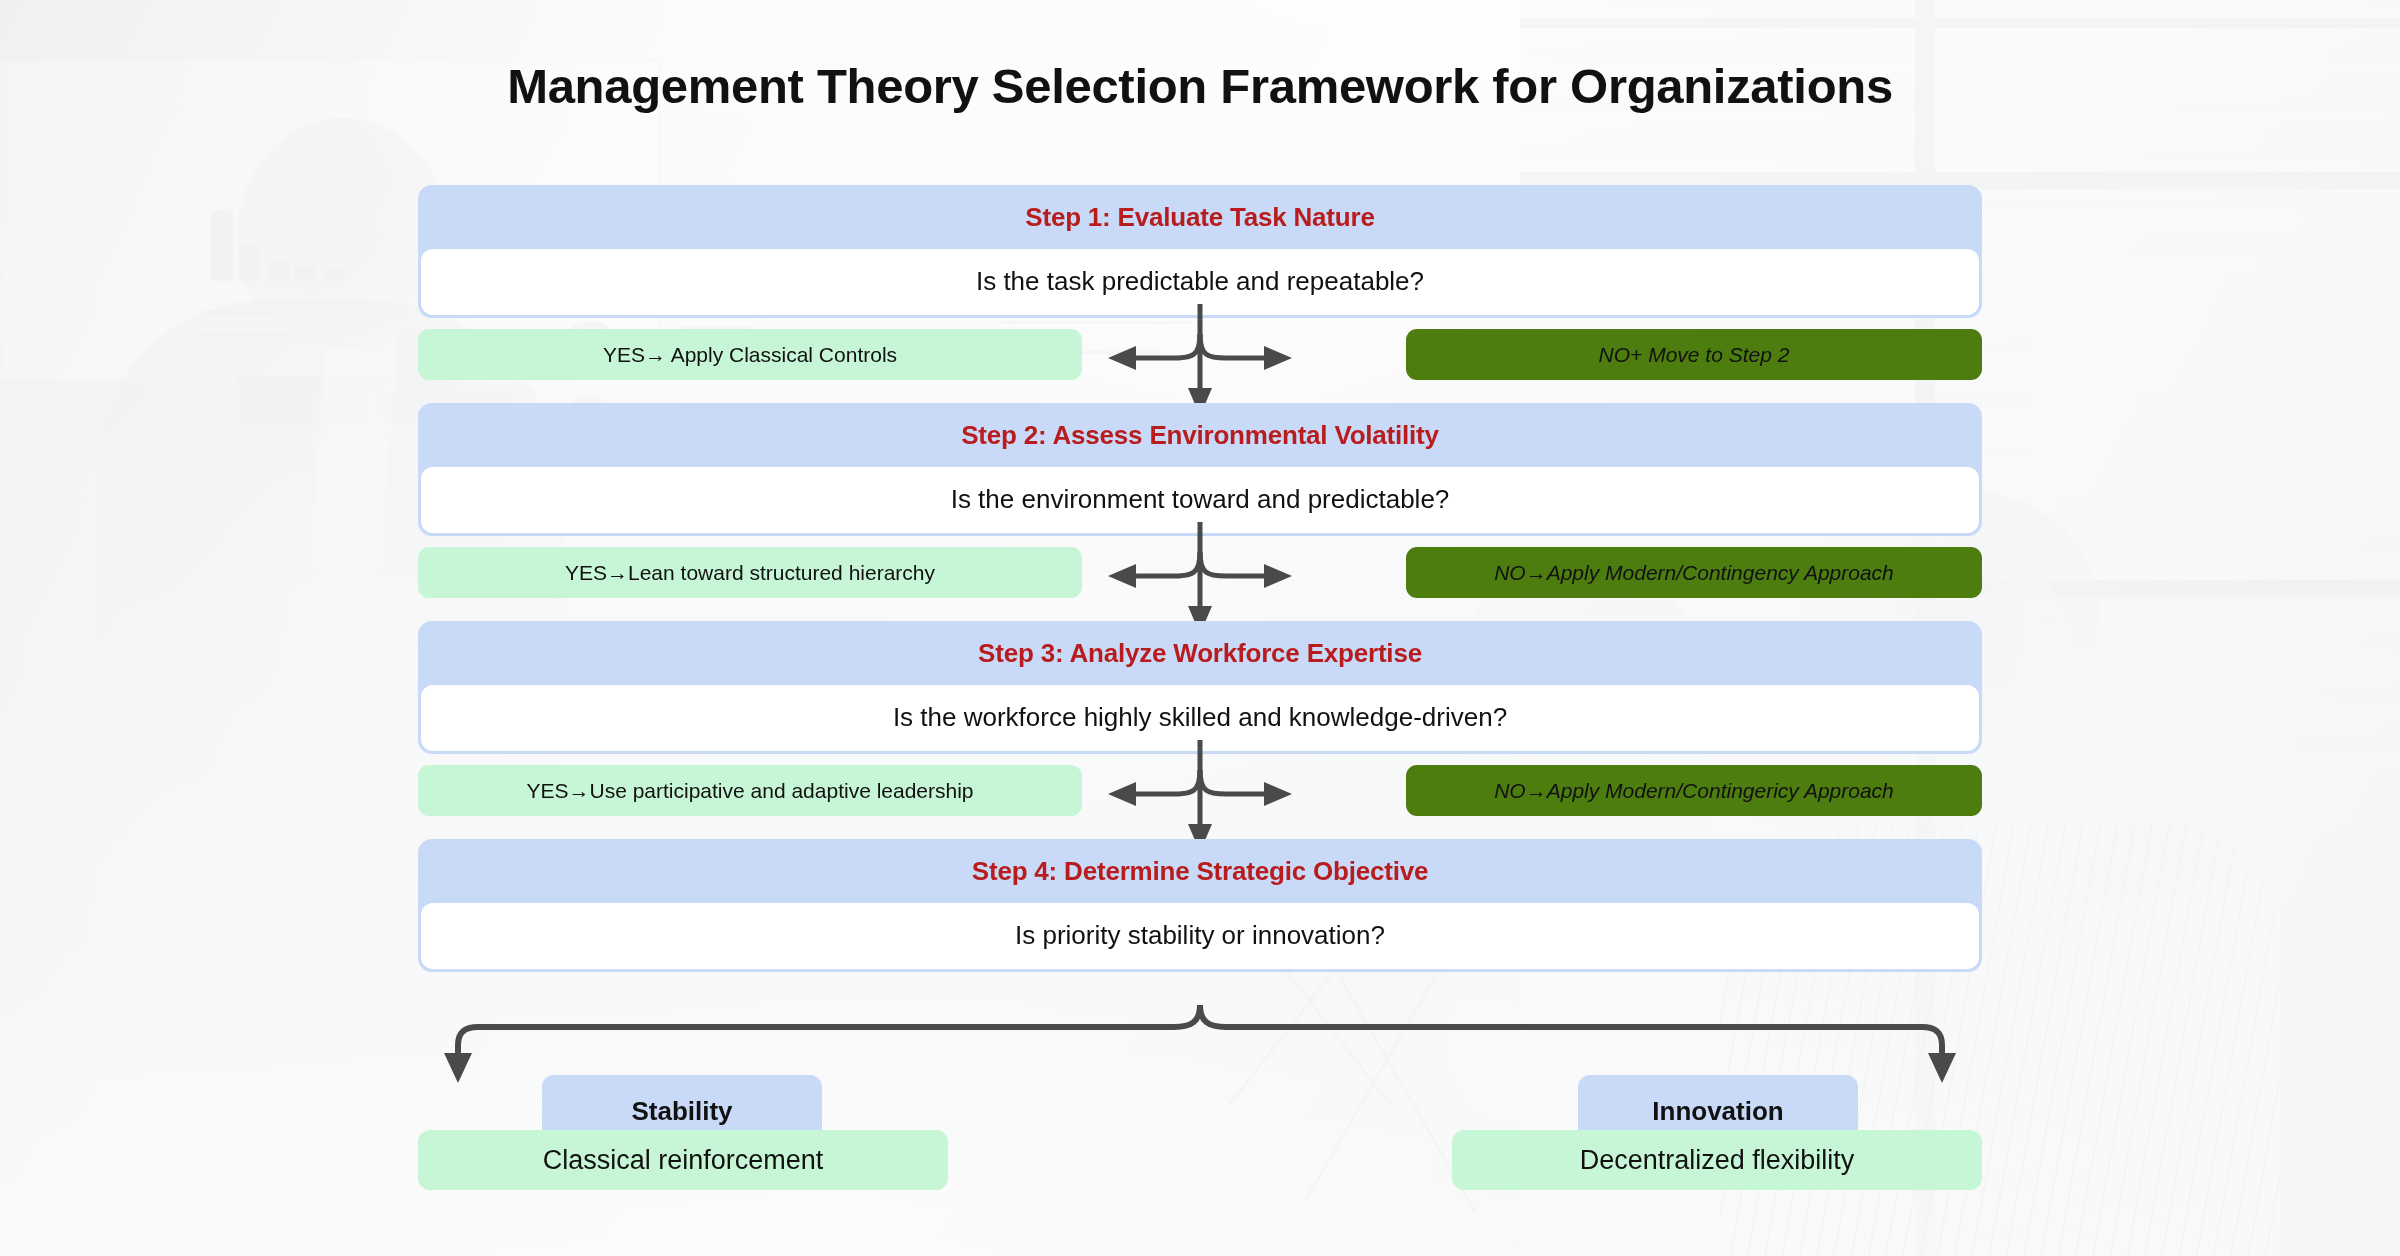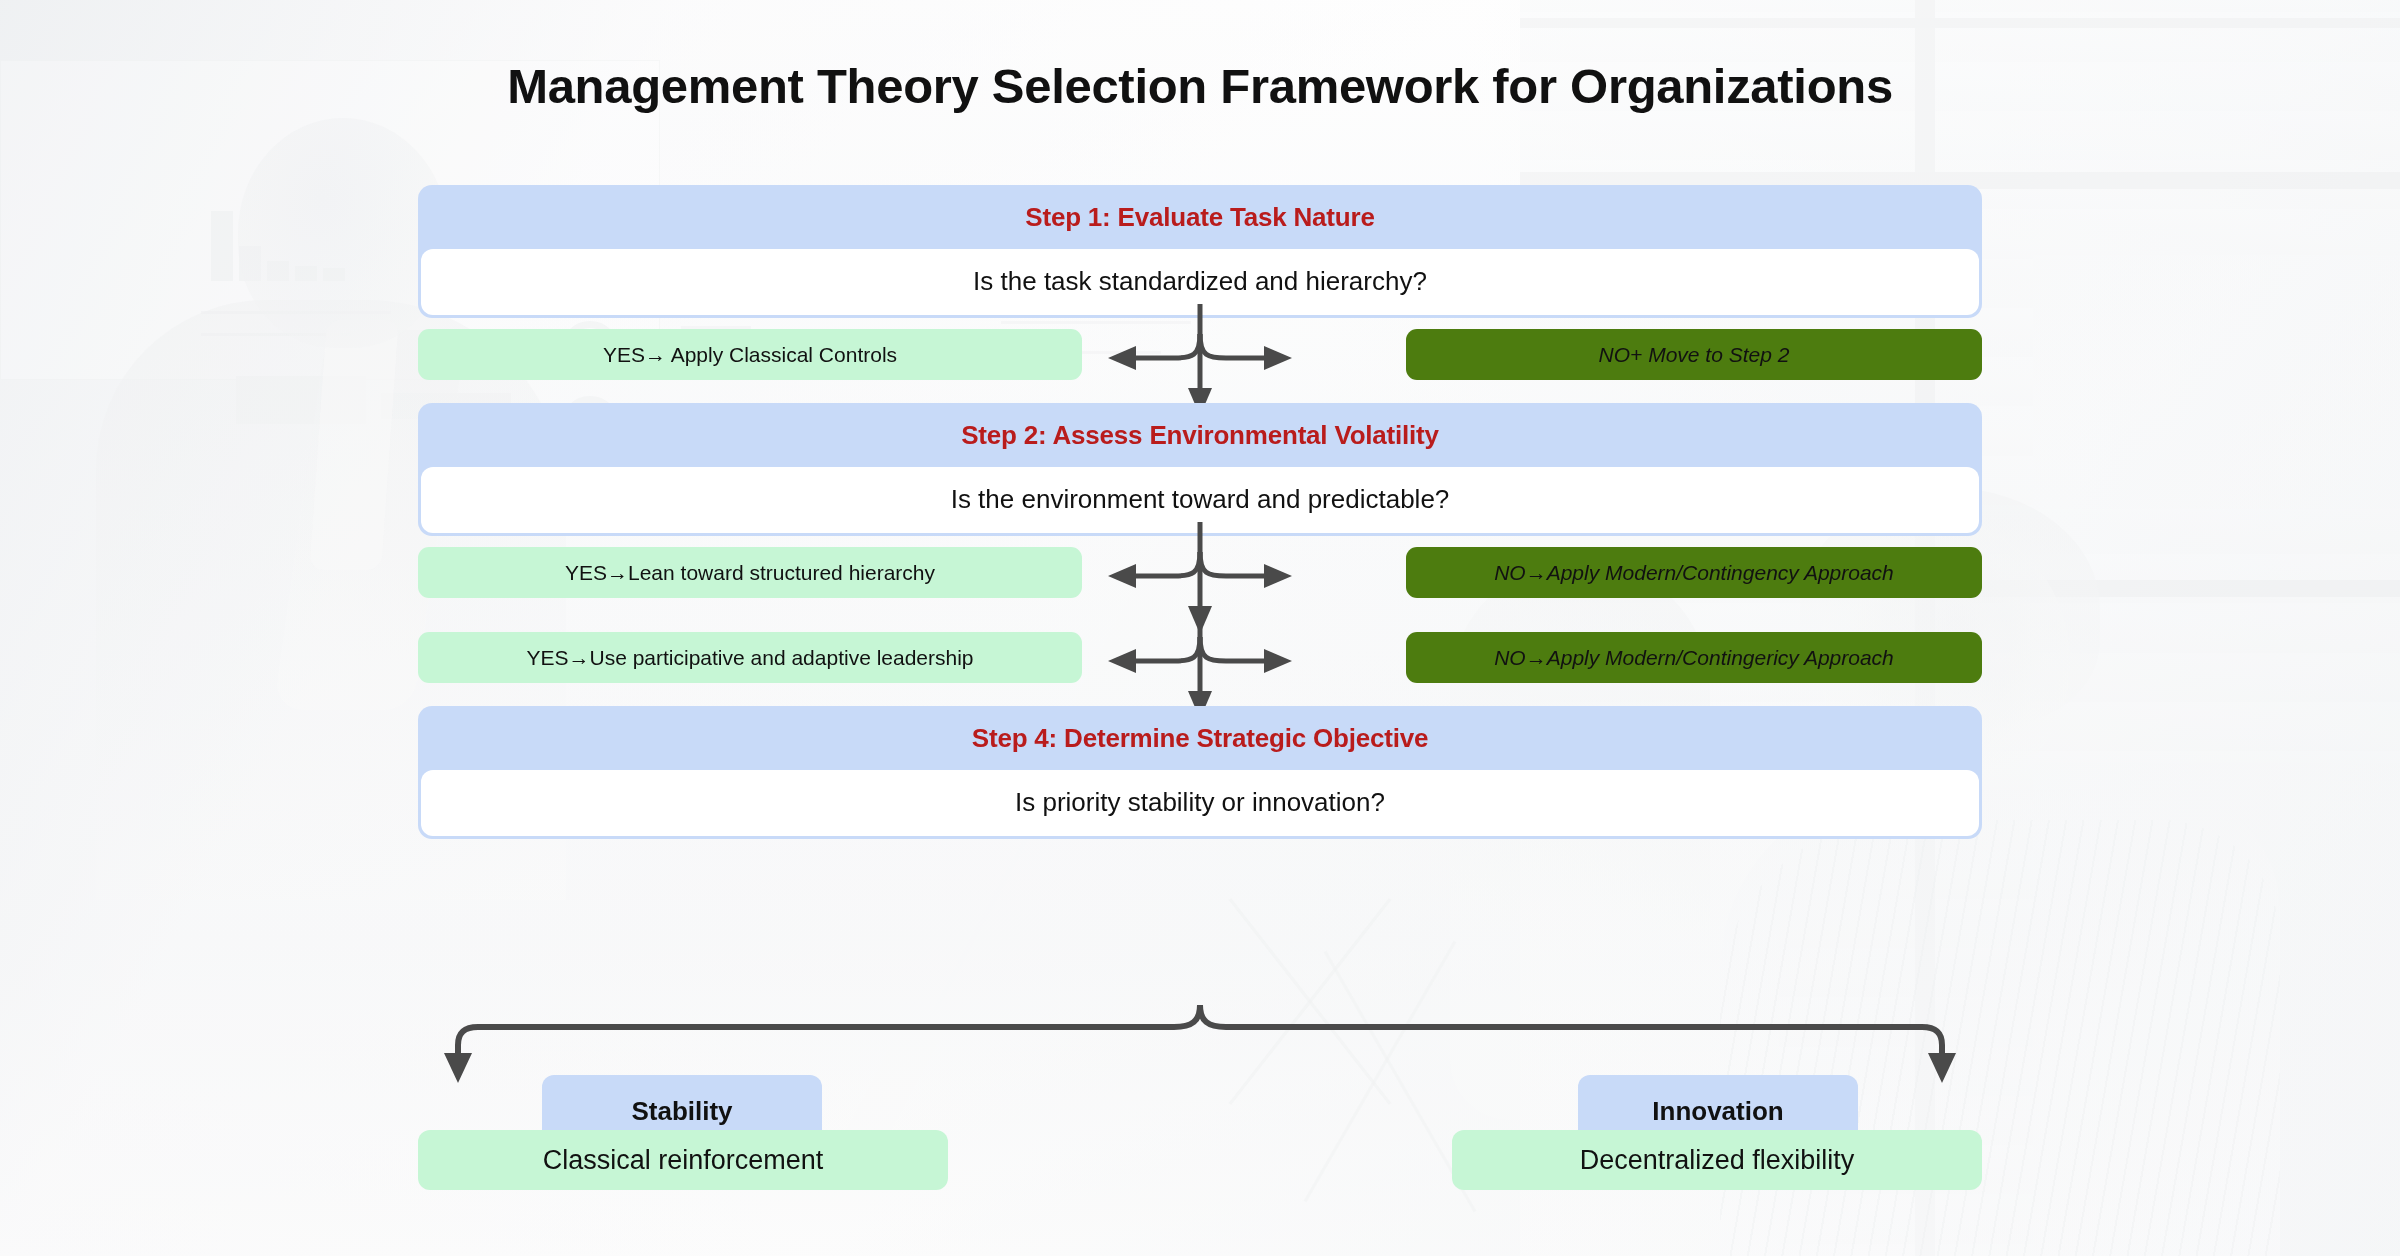--- a/index.html
+++ b/index.html
@@ -302,21 +302,21 @@
     <div class="bgshape bg-chairX" style="left:1250px;top:1080px;width:300px;transform:rotate(60deg);"></div>
     <div class="bgshape bg-chairX" style="left:1230px;top:1070px;width:300px;transform:rotate(-60deg);"></div>
   </div>
 
   <div id="title">Management Theory Selection Framework for Organizations</div>
 
   <div id="flow">
 
     <div class="step-card">
       <div class="step-title">Step 1: Evaluate Task Nature</div>
-      <div class="step-question">Is the task standardized and hierarchy?</div>
+      <div class="step-question">Is the task predictable and repeatable?</div>
     </div>
 
     <div class="branch-row">
       <div class="pill yes">YES→ Apply Classical Controls</div>
       <div class="pill no">NO+ Move to Step 2</div>
       <svg class="branch-arrows" viewBox="0 0 200 112">
         <g fill="none" stroke="#4a4a4a" stroke-width="5" stroke-linecap="butt">
           <path d="M100,0 L100,92"></path>
           <path d="M100,30 C100,52 92,54 74,54 L34,54"></path>
           <path d="M100,30 C100,52 108,54 126,54 L166,54"></path>
@@ -340,20 +340,24 @@
           <path d="M100,0 L100,92"></path>
           <path d="M100,30 C100,52 92,54 74,54 L34,54"></path>
           <path d="M100,30 C100,52 108,54 126,54 L166,54"></path>
         </g>
         <polygon points="100,112 88,84 112,84" fill="#4a4a4a"></polygon>
         <polygon points="8,54 36,42 36,66" fill="#4a4a4a"></polygon>
         <polygon points="192,54 164,42 164,66" fill="#4a4a4a"></polygon>
       </svg>
     </div>
 
+    <div class="step-card">
+      <div class="step-title">Step 3: Analyze Workforce Expertise</div>
+      <div class="step-question">Is the workforce highly skilled and knowledge-driven?</div>
+    </div>
 
     <div class="branch-row">
       <div class="pill no">NO→Apply Modern/Contingericy Approach</div>
       <div class="pill yes">YES→Use participative and adaptive leadership</div>
       <svg class="branch-arrows" viewBox="0 0 200 112">
         <g fill="none" stroke="#4a4a4a" stroke-width="5" stroke-linecap="butt">
           <path d="M100,0 L100,92"></path>
           <path d="M100,30 C100,52 92,54 74,54 L34,54"></path>
           <path d="M100,30 C100,52 108,54 126,54 L166,54"></path>
         </g>

